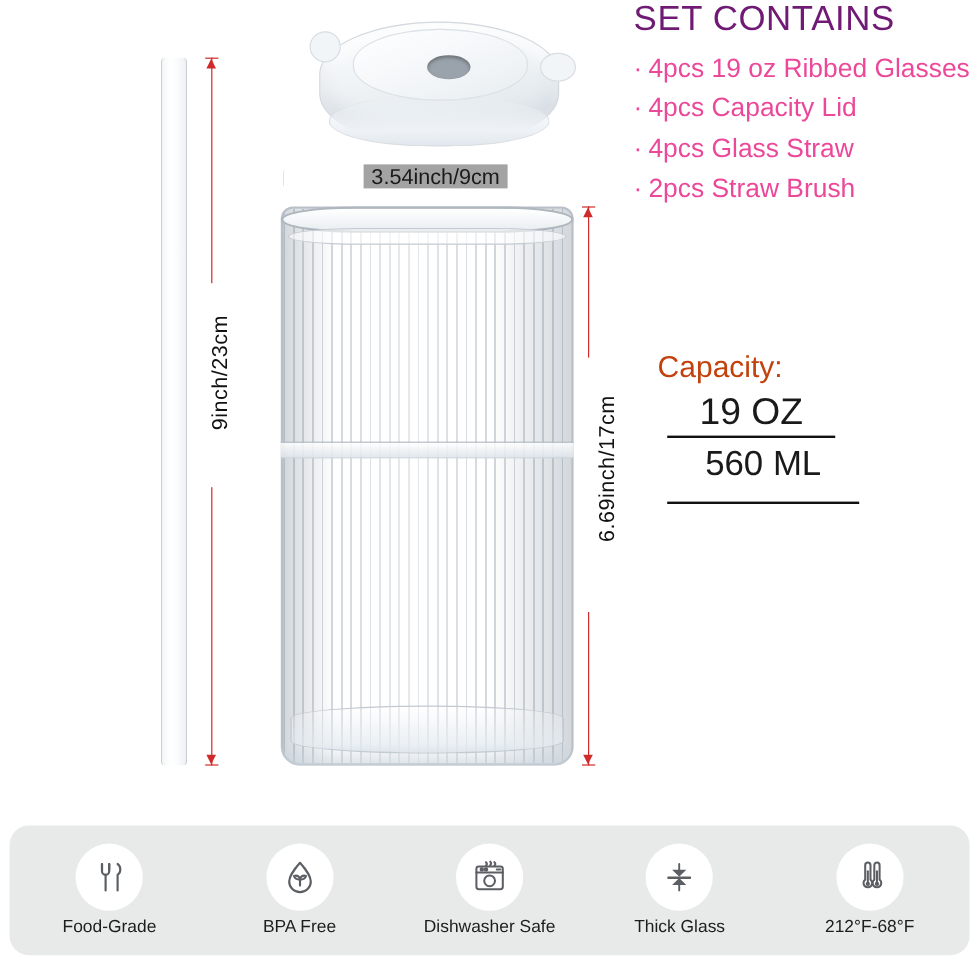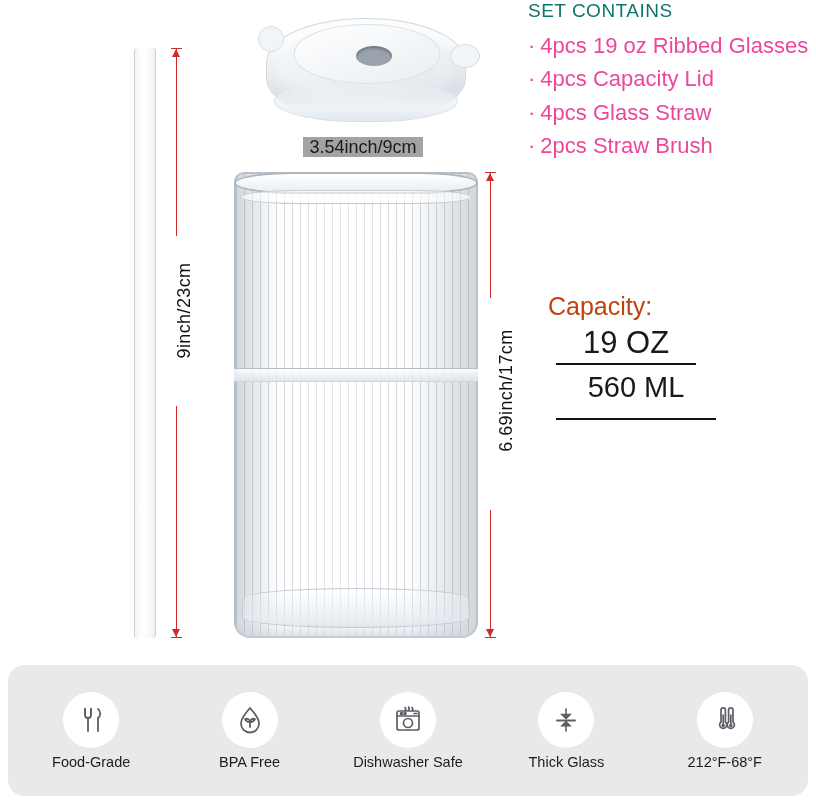--- a/index.html
+++ b/index.html
@@ -296,23 +296,23 @@
   }
 
   
   .set-contains {
     position: absolute;
     left: 528px;
     top: 0px;
     width: 288px;
   }
   .set-title {
-    font-size: 19px;
+    font-size: 29px;
     letter-spacing: .5px;
-    color: #0f766e;
+    color: #701a75;
     margin: 0 0 7px 0;
     font-weight: 400;
   }
   .set-list {
     list-style: none;
     margin: 0; padding: 0;
   }
   .set-list li {
     font-size: 22px;
     color: #ec4899;
@@ -350,21 +350,21 @@
     margin-left: 8px;
     margin-top: 6px;
   }
 
   
   #features {
     position: absolute;
     left: 8px;
     bottom: 4px;
     width: 800px;
-    height: 131px;
+    height: 108px;
     background: #e8e9e9;
     border-radius: 16px;
     display: flex;
     align-items: center;
     justify-content: space-around;
     padding: 0 4px;
   }
   .feature {
     width: 150px;
     text-align: center;

